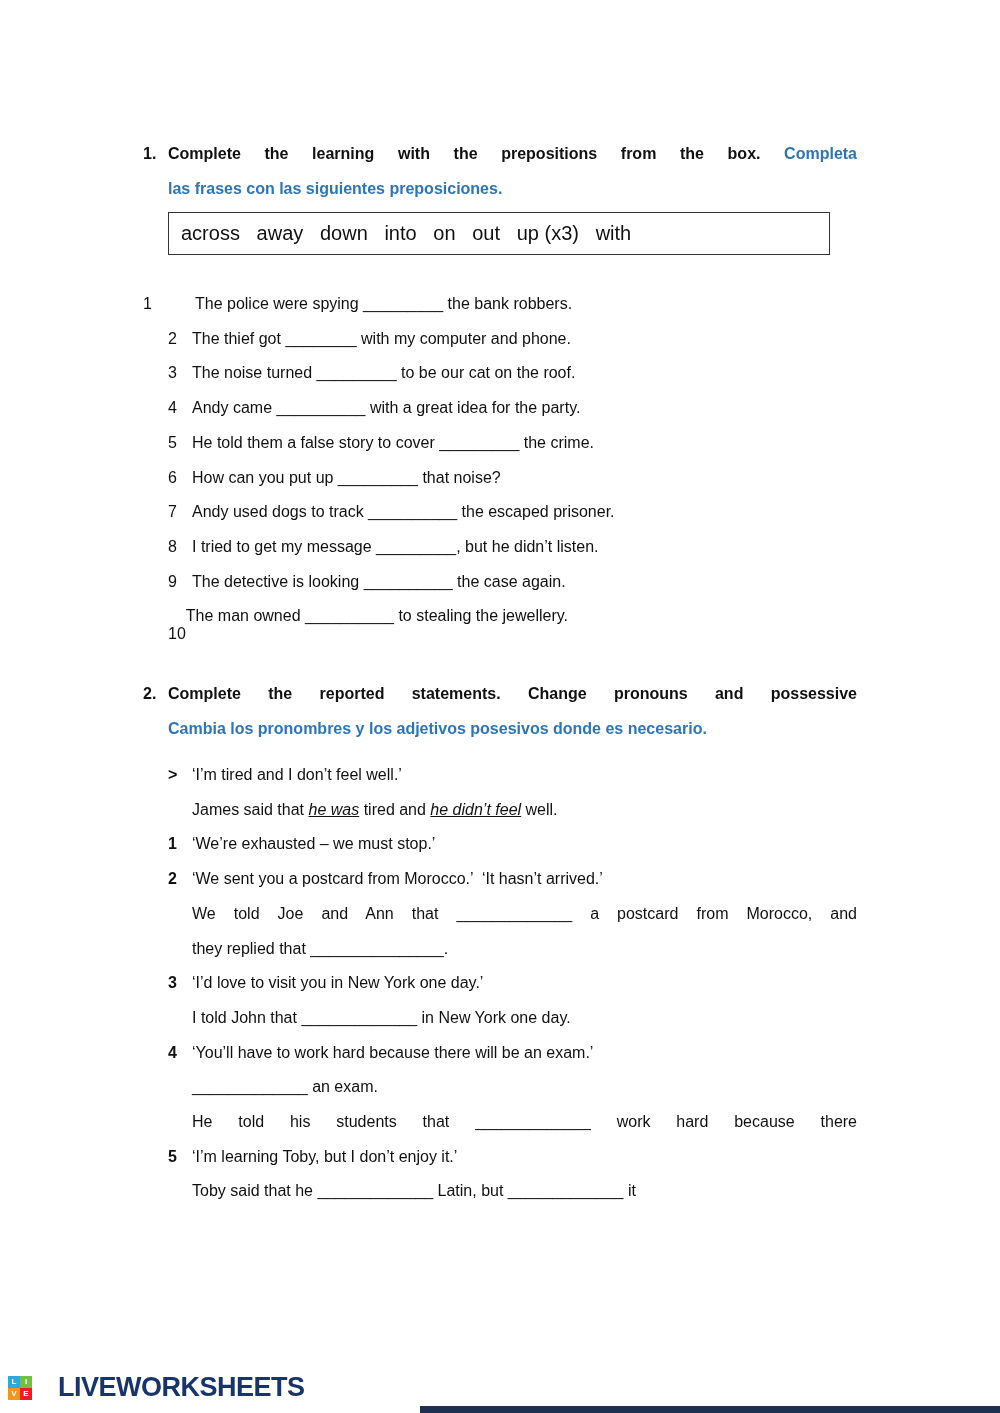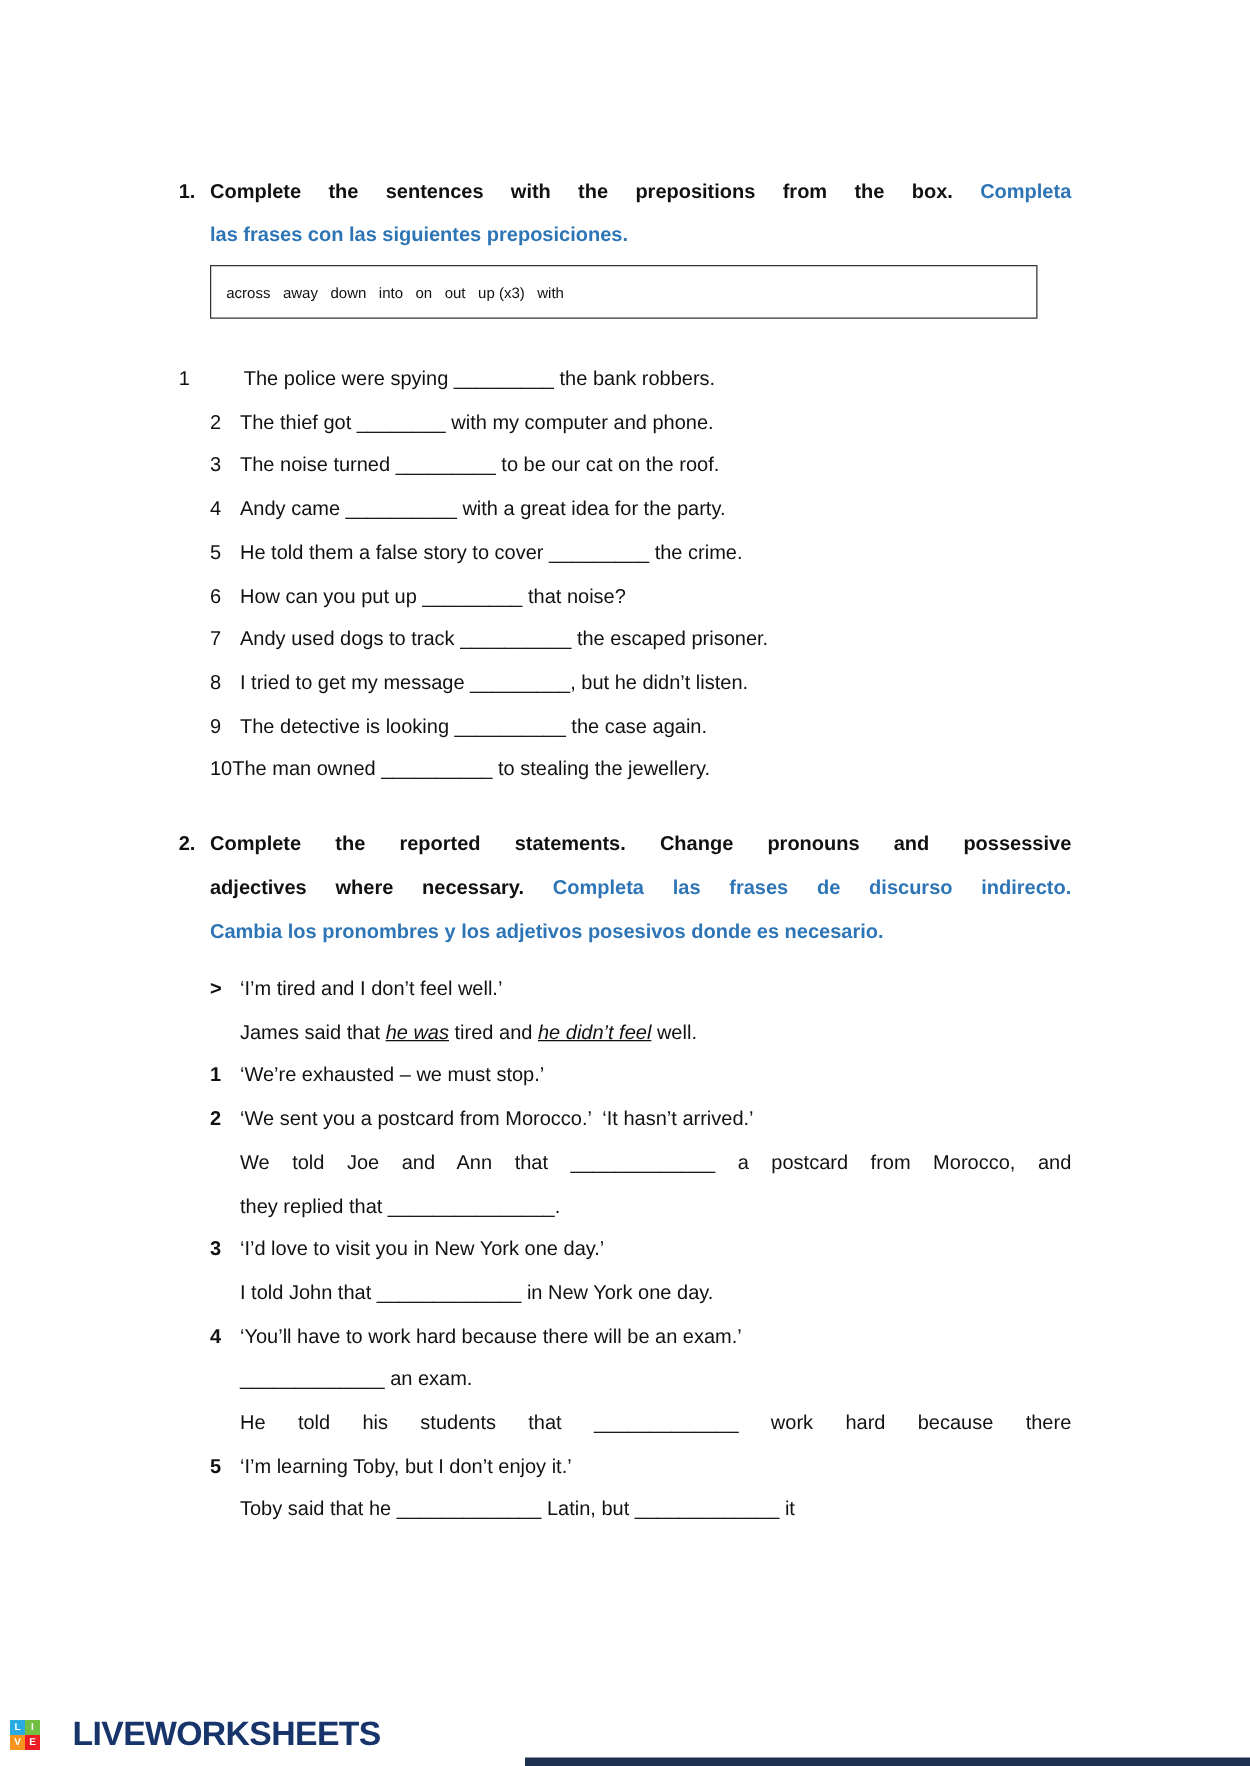--- a/index.html
+++ b/index.html
@@ -29,33 +29,33 @@
 .hnum{position:absolute;left:0;top:0;}
 .hline{display:block;}
 .stretch{text-align:justify;text-align-last:justify;}
 .blue{color:var(--accent-blue);}
 
 
 .word-box{
   margin:6px 0 0 25px;width:662px;height:43px;
   border:1px solid var(--box-border);
   display:flex;align-items:center;padding-left:12px;
-  font-size:12px;white-space:pre;
+  font-size:20px;white-space:pre;
 }
 
 
 .list1{margin-top:32px;font-size:16px;line-height:34.7px;}
 .row{display:flex;}
 .num{flex:0 0 auto;}
 .txt{flex:1;}
 .r1 .num{width:52px;}
 .rn{padding-left:25px;}
 .rn .num{width:24px;}
 .r10{padding-left:25px;}
-.r10 .num{width:auto;}
+.r10 .num{width:auto;margin-top:18px;}
 
 
 .heading2{margin-top:24px;}
 .list2{margin-top:12px;font-size:16px;line-height:34.7px;}
 .item2{display:flex;padding-left:25px;}
 .num2{flex:0 0 24px;font-weight:bold;}
 .body2{flex:1;}
 .quote{white-space:pre-wrap;}
 .iu{font-style:italic;text-decoration:underline;}
 
@@ -70,21 +70,21 @@
 .brand-text{font-size:27px;font-weight:bold;color:var(--brand-navy);letter-spacing:-0.5px;margin-left:23px;}
 .bottom-bar{position:absolute;left:420px;right:0;bottom:0;height:7px;background:var(--bottom-bar);}
 </style>
 </head>
 <body>
 
 <div class="page">
 
   <div class="heading">
     <span class="hnum">1.</span>
-    <span class="hline stretch"><span>Complete the sentences with the prepositions from the box.</span> <span class="blue">Completa</span></span>
+    <span class="hline stretch"><span>Complete the learning with the prepositions from the box.</span> <span class="blue">Completa</span></span>
     <span class="hline blue">las frases con las siguientes preposiciones.</span>
   </div>
 
   <div class="word-box">
     <span>across   away   down   into   on   out   up (x3)   with</span>
   </div>
 
   <div class="list1">
     <div class="row r1">
       <span class="num">1</span>
@@ -124,21 +124,20 @@
     </div>
     <div class="row r10">
       <span class="num">10</span>
       <span class="txt">The man owned __________ to stealing the jewellery.</span>
     </div>
   </div>
 
   <div class="heading heading2">
     <span class="hnum">2.</span>
     <span class="hline stretch">Complete the reported statements. Change pronouns and possessive</span>
-    <span class="hline stretch"><span>adjectives where necessary.</span> <span class="blue">Completa las frases de discurso indirecto.</span></span>
     <span class="hline blue">Cambia los pronombres y los adjetivos posesivos donde es necesario.</span>
   </div>
 
   <div class="list2">
 
     <div class="item2">
       <span class="num2">&gt;</span>
       <div class="body2">
         <div class="quote">‘I’m tired and I don’t feel well.’</div>
         <div class="answer"><span>James said that </span><span class="iu">he was</span><span> tired and </span><span class="iu">he didn’t feel</span><span> well.</span></div>

